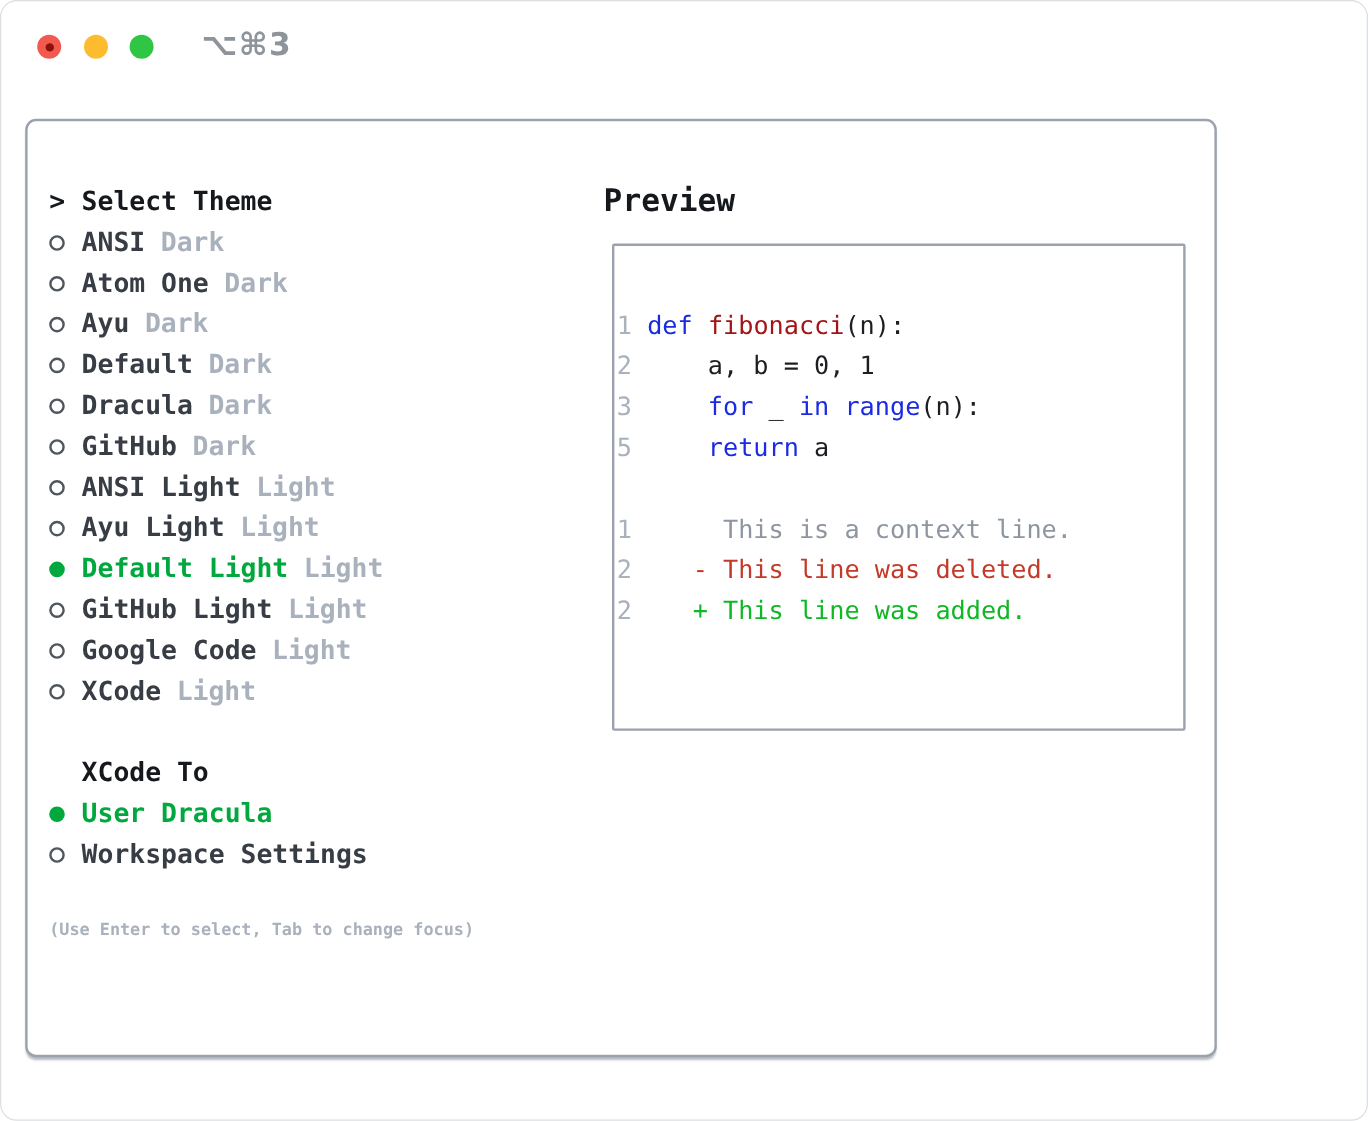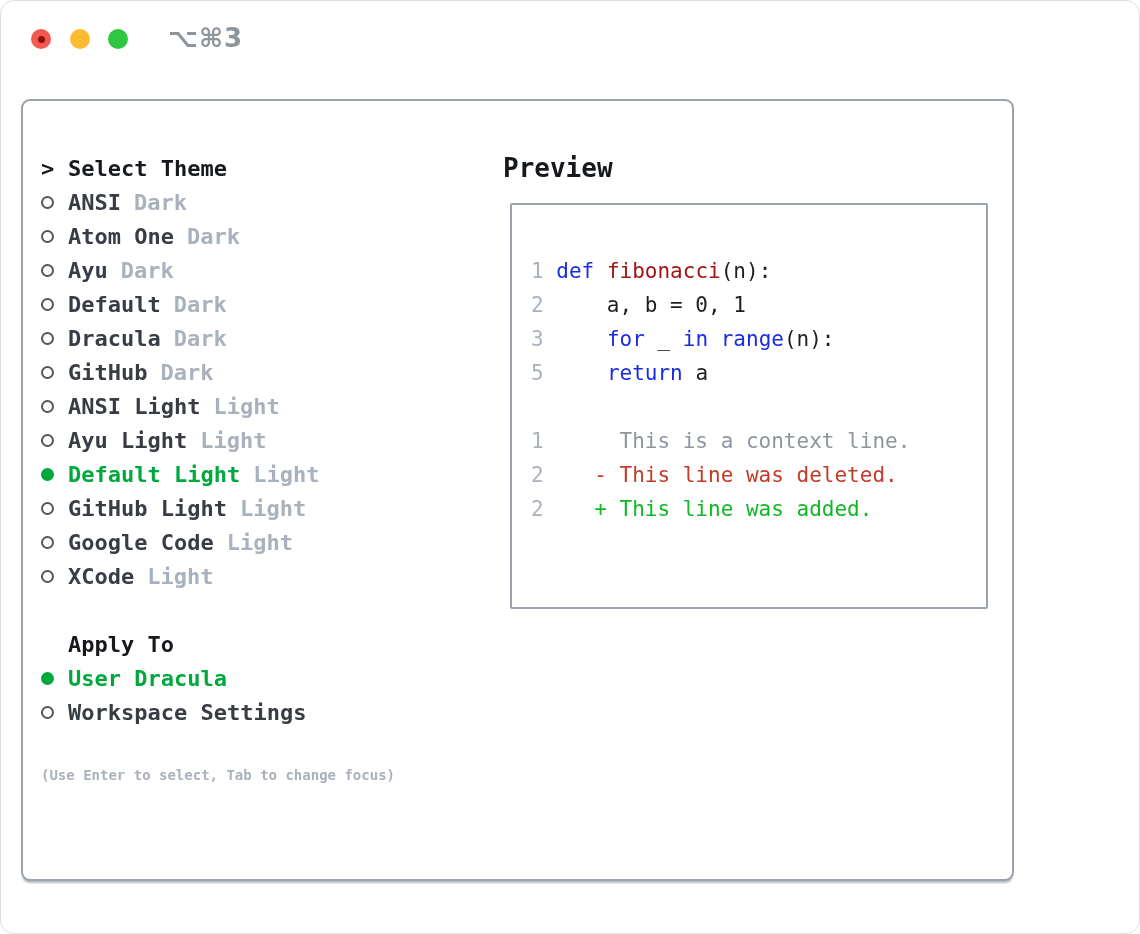--- a/index.html
+++ b/index.html
@@ -59,21 +59,21 @@
   }
   
   .preview-title {
     position:absolute; left:480px; top:50px; height:34px;
     display:flex; align-items:center;
     font-size:26px; font-weight:bold; color:var(--heading-black);
   }
   .preview-box {
     position:absolute; left:487px; top:102px; width:478px; height:406px;
     border:2px solid var(--border-gray); border-radius:2px; background:#fff;
-    padding:49px 0 0 19px; overflow:hidden;
+    padding:49px 0 0 2px; overflow:hidden;
   }
   .code-line { height:34px; font-size:21px; white-space:pre; line-height:34px; }
   .lnum  { color:var(--muted-gray); }
   .kw    { color:var(--keyword-blue); }
   .fn    { color:var(--function-red); }
   .plain { color:var(--code-black); }
   .ctx   { color:var(--context-gray);margin-top:36px; }
   .del   { color:var(--deleted-red); }
   .add   { color:var(--added-green); }
 </style>
@@ -111,21 +111,21 @@
           <div class="row"><span class="marker"><span class="circle sel"></span></span><span class="name sel">Default Light</span><span class="variant">Light</span></div>
           <div class="row"><span class="marker"><span class="circle"></span></span><span class="name">GitHub Light</span><span class="variant">Light</span></div>
           <div class="row"><span class="marker"><span class="circle"></span></span><span class="name">Google Code</span><span class="variant">Light</span></div>
           <div class="row"><span class="marker"><span class="circle"></span></span><span class="name">XCode</span><span class="variant">Light</span></div>
         </div>
 
       <div class="row spacer"></div>
 
       <div class="row">
         <span class="marker"></span>
-        <span class="apply-title">Apply To</span>
+        <span class="apply-title">XCode To</span>
       </div>
 
       <div id="apply-list">
           <div class="row"><span class="marker"><span class="circle sel"></span></span><span class="name sel">User Dracula</span></div>
           <div class="row"><span class="marker"><span class="circle"></span></span><span class="name">Workspace Settings</span></div>
         </div>
 
       <div class="row spacer"></div>
 
       <div class="hint">(Use Enter to select, Tab to change focus)</div>

